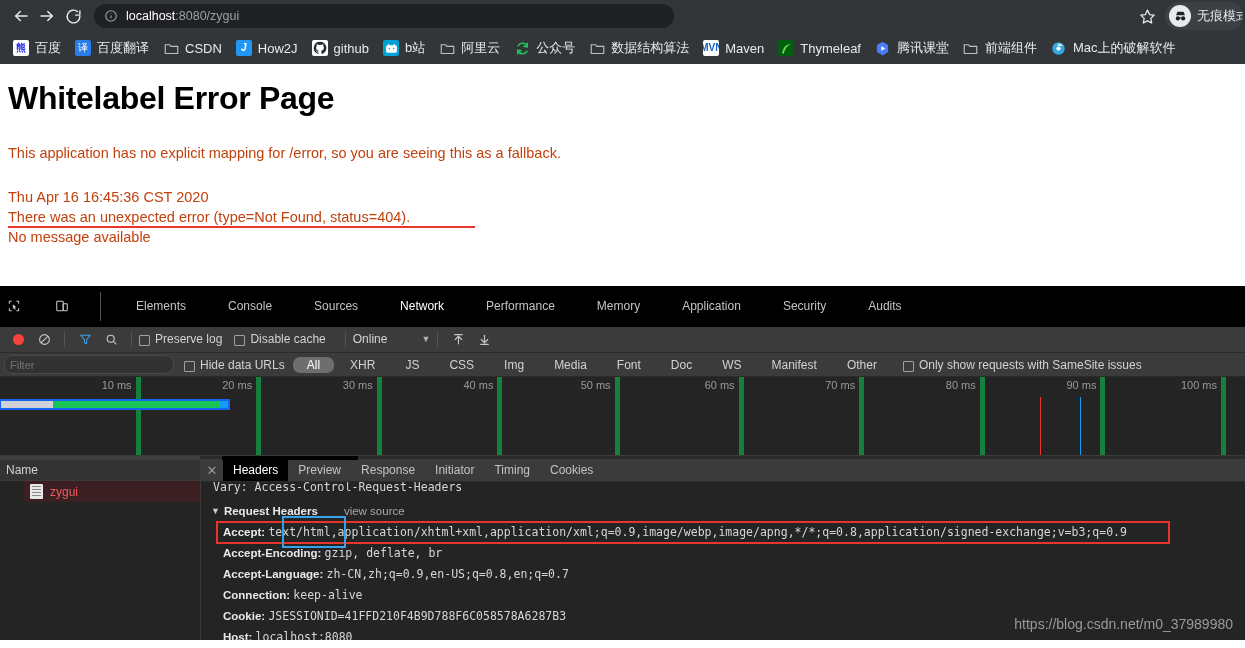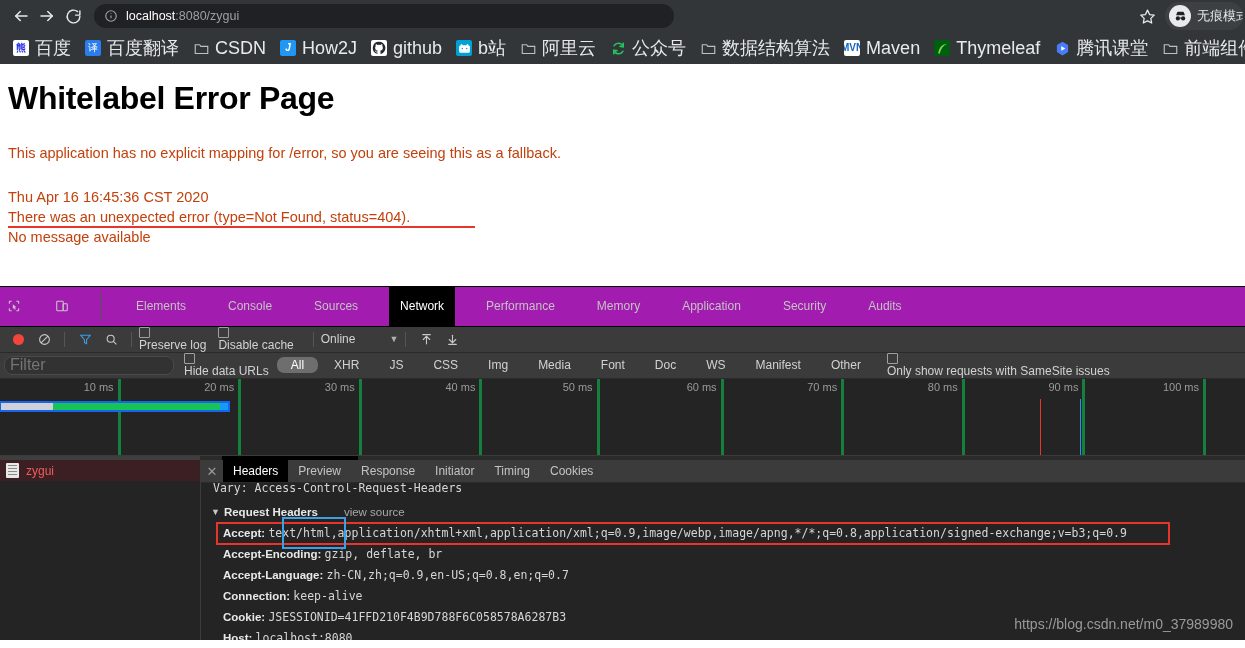--- a/index.html
+++ b/index.html
@@ -63,21 +63,21 @@
   }
   .bm {
     display: flex; align-items: center; height: 24px;
     padding: 0 7px; border-radius: 4px; white-space: nowrap; flex: 0 0 auto;
   }
   .bm .bm-icon {
     width: 16px; height: 16px; flex: 0 0 16px; margin-right: 6px;
     display: flex; align-items: center; justify-content: center;
     font-size: 10px; border-radius: 2px; overflow: hidden;
   }
-  .bm .bm-label { font-size: 18px; color: #e8eaed; }
+  .bm .bm-label { font-size: 13px; color: #e8eaed; }
 
   .ic-folder { color: #bdc1c6; }
   .ic-baidu { background: #ffffff; color: #2932e1; font-weight: bold; font-size: 9px;
               border-radius: 3px; line-height: 16px; }
   .ic-fanyi { background: #2b7ded; color: #fff; font-size: 10px; line-height: 16px; }
   .ic-how2j { background: #2196f3; color: #fff; font-size: 11px; font-style: italic;
               font-weight: bold; line-height: 16px; border-radius: 2px; }
   .ic-github { background: #fff; border-radius: 50%; color: #24292e; }
   .ic-bzhan { background: #00a1d6; color: #fff; border-radius: 3px; }
   .ic-gzh { color: #21c45d; }
@@ -107,73 +107,74 @@
   
   #devtools {
     background: #242424; height: 354px; width: 1245px;
     border-top: 1px solid #000;
     display: flex; flex-direction: column;
     font-family: "Liberation Sans", sans-serif;
     position: relative;
   }
   #dt-tabbar {
     height: 42px; display: flex; align-items: stretch;
-    background: #a21caf; border-bottom: 1px solid #000; gap: 20px;
+    background: #000000; border-bottom: 1px solid #000; gap: 20px;
   }
   .dt-tool-btn {
     width: 28px; display: flex; align-items: center; justify-content: center;
     color: #c9c9c9;
   }
   .dt-sep { width: 1px; background: #555; margin: 5px 4px; }
   .dt-tab {
     display: flex; align-items: center; padding: 0 11px;
     font-size: 12px; color: #c3c3c3;
   }
   .dt-tab.active { background: #000000; color: #ffffff; }
 
   #dt-toolbar2 {
     height: 27px; display: flex; align-items: center;
     background: #3b3b3b; border-bottom: 1px solid #2b2b2b; padding: 0 5px;
   }
   .tb-icon { width: 26px; display: flex; align-items: center; justify-content: center; }
   .dot-record { width: 11px; height: 11px; border-radius: 50%; background: #f4453c; }
-  .tb-check { display: flex; align-items: flex-start; margin-right: 12px; flex-direction: column; }
+  .tb-check { display: flex; align-items: flex-end; margin-right: 12px; }
   .tb-check .box {
     width: 11px; height: 11px; border: 1px solid #a0a0a0; border-radius: 1px;
     margin-right: 5px; background: transparent;
   }
   .tb-check .lab { font-size: 12px; color: #d2d2d2; }
   .tb-vsep { width: 1px; height: 15px; background: #555; margin: 0 7px; }
   #online-select { font-size: 12px; color: #d2d2d2; display:flex; align-items:center; }
   #online-caret { margin-left: 34px; color: #b0b0b0; font-size: 9px; }
 
   #dt-filterbar {
     height: 26px; display: flex; align-items: center;
     background: #3b3b3b; border-bottom: 1px solid #2b2b2b; padding: 0 2px;
   }
   #filter-input {
     width: 170px; height: 19px; background: #323232; border: 1px solid #4a4a4a;
     border-radius: 8px; margin: 0 4px 0 2px;
-    color: #9a9a9a; font-size: 16px; padding: 0 5px;
+    color: #9a9a9a; font-size: 11px; padding: 0 5px;
     font-family: "Liberation Sans", sans-serif; outline: none;
   }
   .type-filter {
     font-size: 12px; color: #d2d2d2; padding: 1px 14px;
     border-radius: 7px; margin-right: 2px;
   }
   .type-filter.active { background: #6e6e6e; color: #fff; }
 
   
   #dt-overview {
     height: 82px; background: #242424; position: relative;
     border-bottom: 1px solid #3b3b3b; overflow: hidden;
   }
   .ov-tick {
     position: absolute; top: 0; height: 82px;
-    border-right: 3px solid #15803d;
+    border-right: 5px solid #15803d;
+    margin-left: 20px;
   }
   .ov-tick span {
     position: absolute; right: 4px; top: 2px;
     font-size: 11px; color: #9a9a9a; white-space: nowrap;
   }
   #ov-bar-wrap { position: absolute; left: 0; top: 22px; height: 11px; }
   #ov-bar {
     height: 11px; background: #1565f0; position: relative; overflow: hidden;
   }
   #ov-bar .seg-queue { position:absolute; left:1px; top:2px; height:7px; width:52px; background:#d0d0d8; }
@@ -194,21 +195,21 @@
   }
   #req-head {
     height: 22px; display: flex; align-items: center;
     background: #333333; border-bottom: 1px solid #3b3b3b;
     font-size: 12px; color: #d2d2d2; padding-left: 6px;
   }
   .req-row {
     height: 21px; display: flex; align-items: center; padding-left: 6px;
     font-size: 12px;
   }
-  .req-row.selected { background: #3b1f22; }
+  .req-row.selected { background: #3b1f22; margin-left: 24px; }
   .req-row .file-ic {
     width: 13px; height: 15px; flex: 0 0 13px; margin-right: 7px;
     background: #e8e8e8; border-radius: 1px; position: relative; overflow: hidden;
   }
   .req-row .file-ic::after {
     content: ""; position: absolute; left: 2px; top: 2px; right: 2px; bottom: 2px;
     background: repeating-linear-gradient(to bottom, #8a8a8a 0 1px, transparent 1px 3px);
   }
   .req-row .fname { color: #f05c5c; }
 
@@ -590,20 +591,21 @@
   </div>
 
   <div id="ov-scrollstrip">
     <div id="ov-scroll-thumb"></div>
     <div id="ov-scroll-dark"></div>
   </div>
 
   <div id="dt-main">
 
     <div id="req-list">
+      <div id="req-head">Name</div>
       <div id="req-rows">
           <div class="req-row selected">
             <span class="file-ic"></span>
             <span class="fname">zygui</span>
           </div>
         </div>
     </div>
 
     <div id="detail-pane">
       <div id="detail-tabs">

